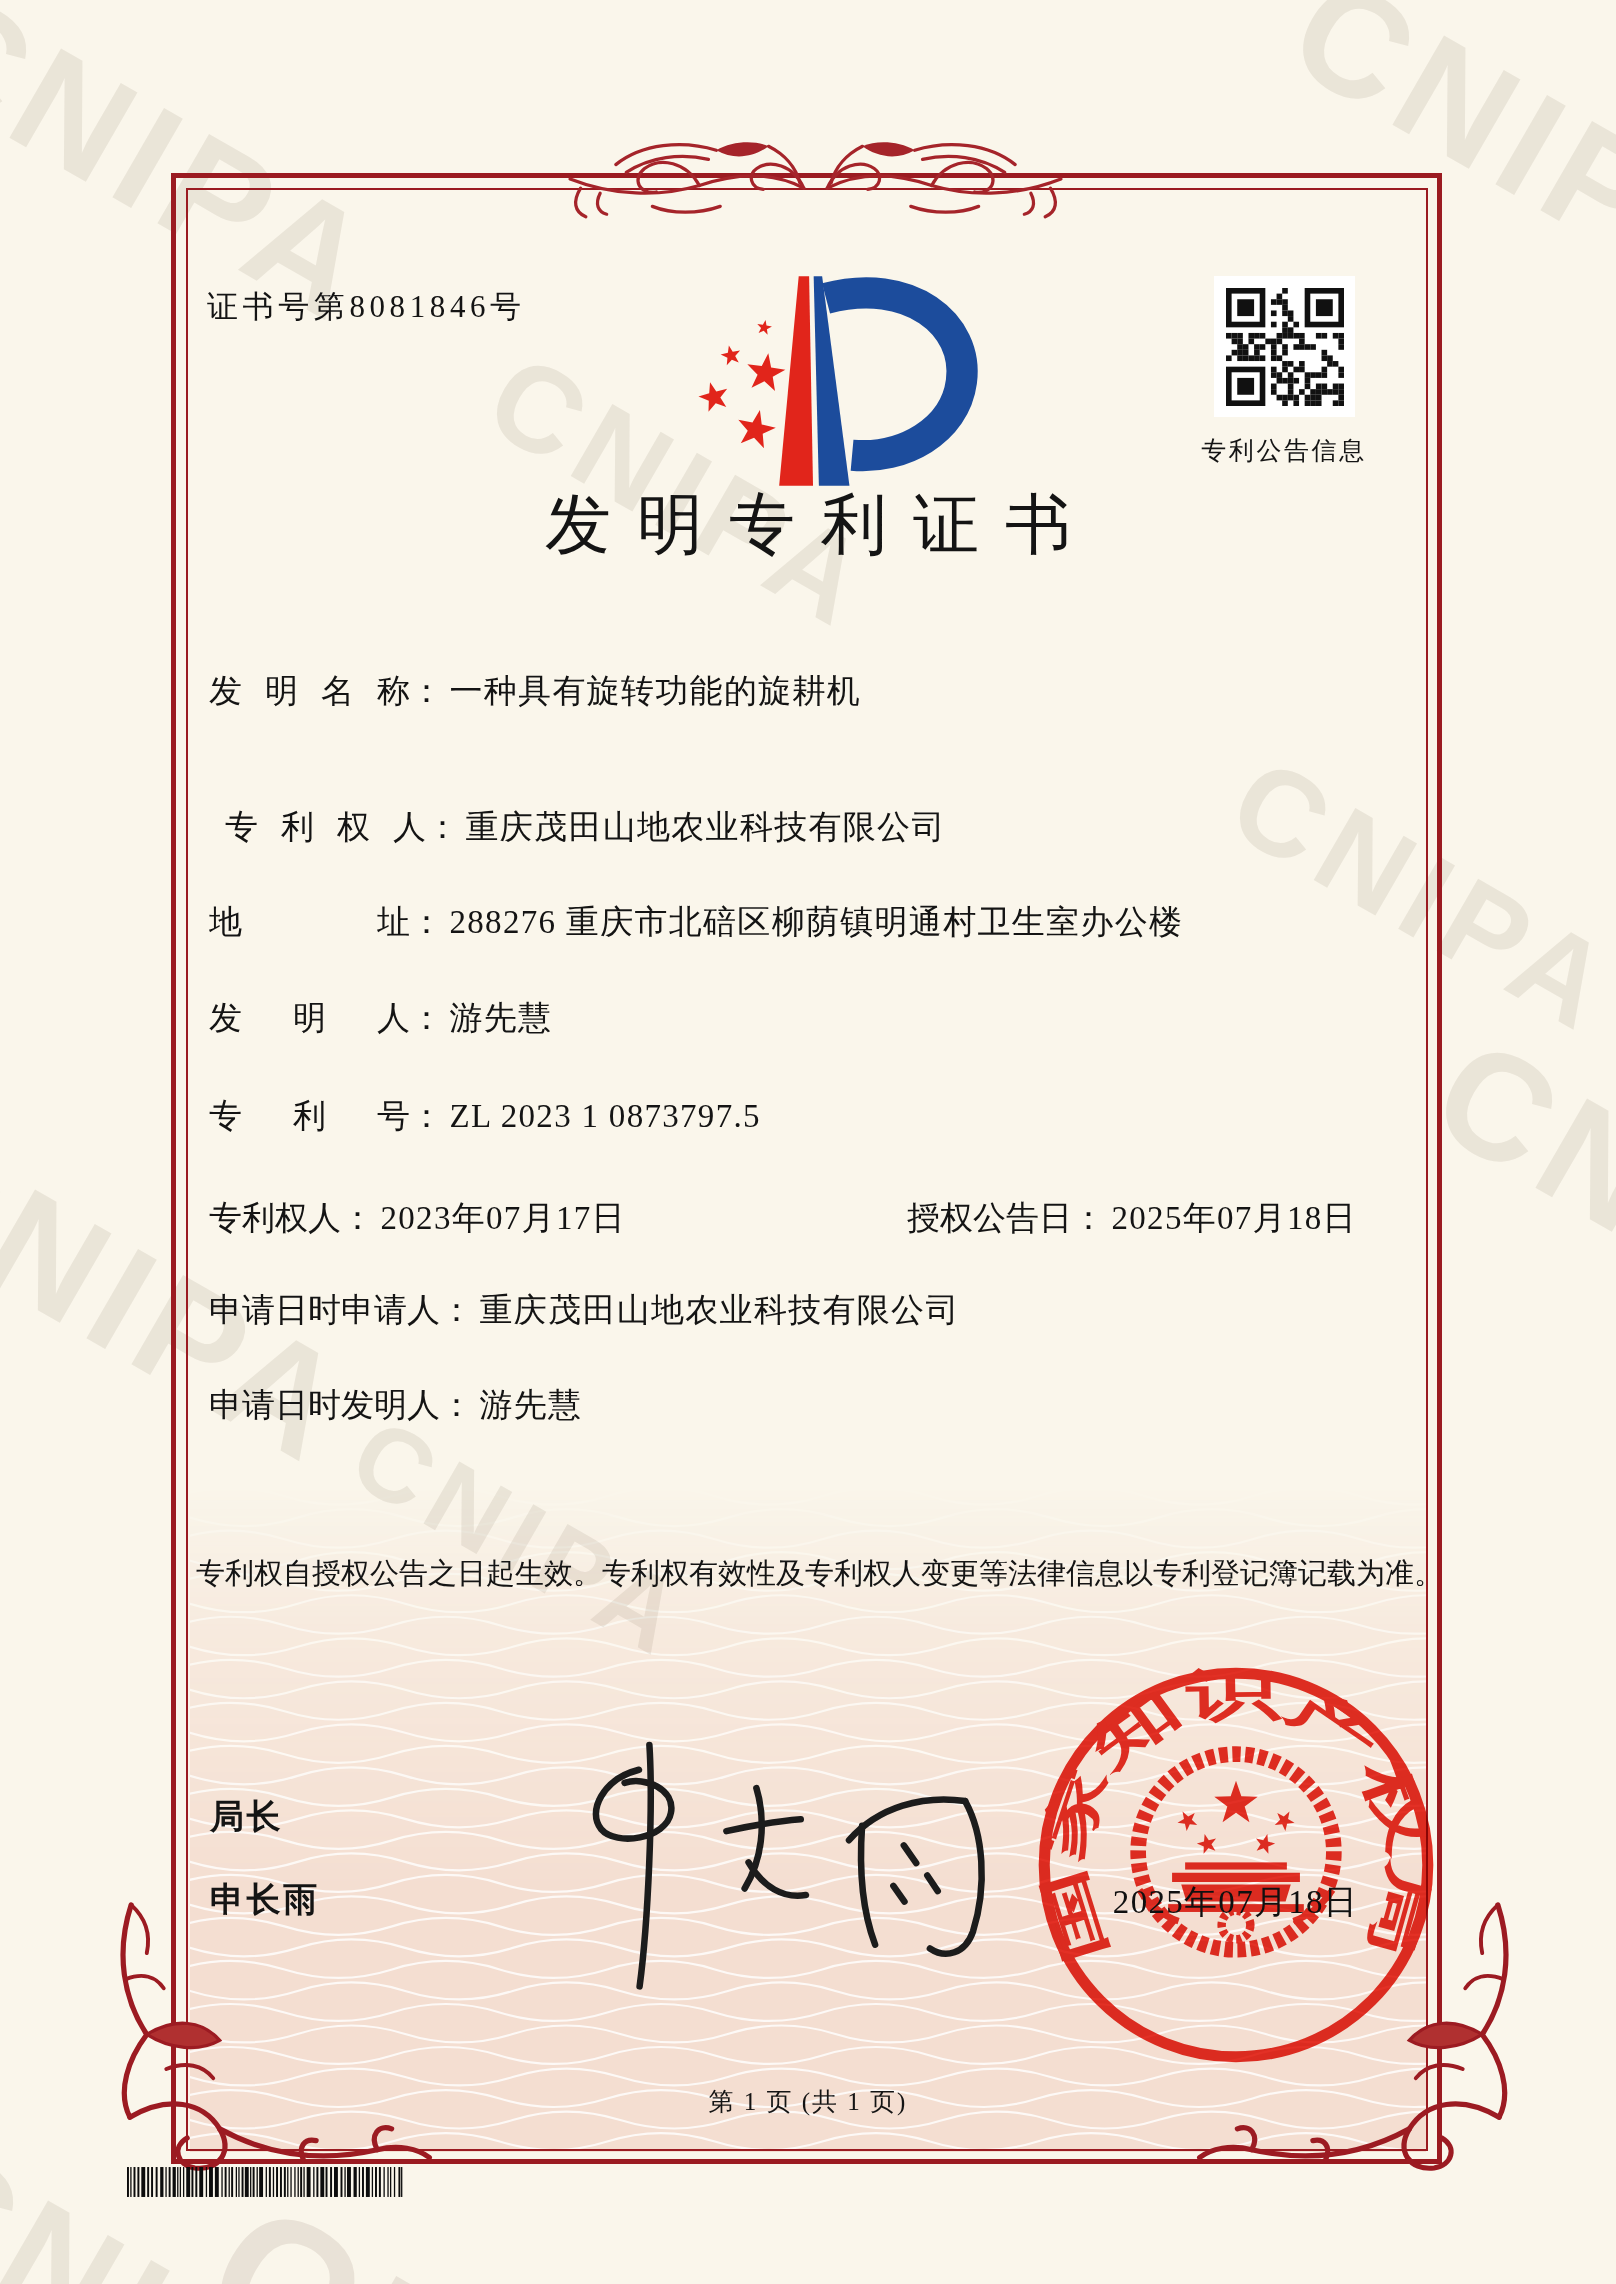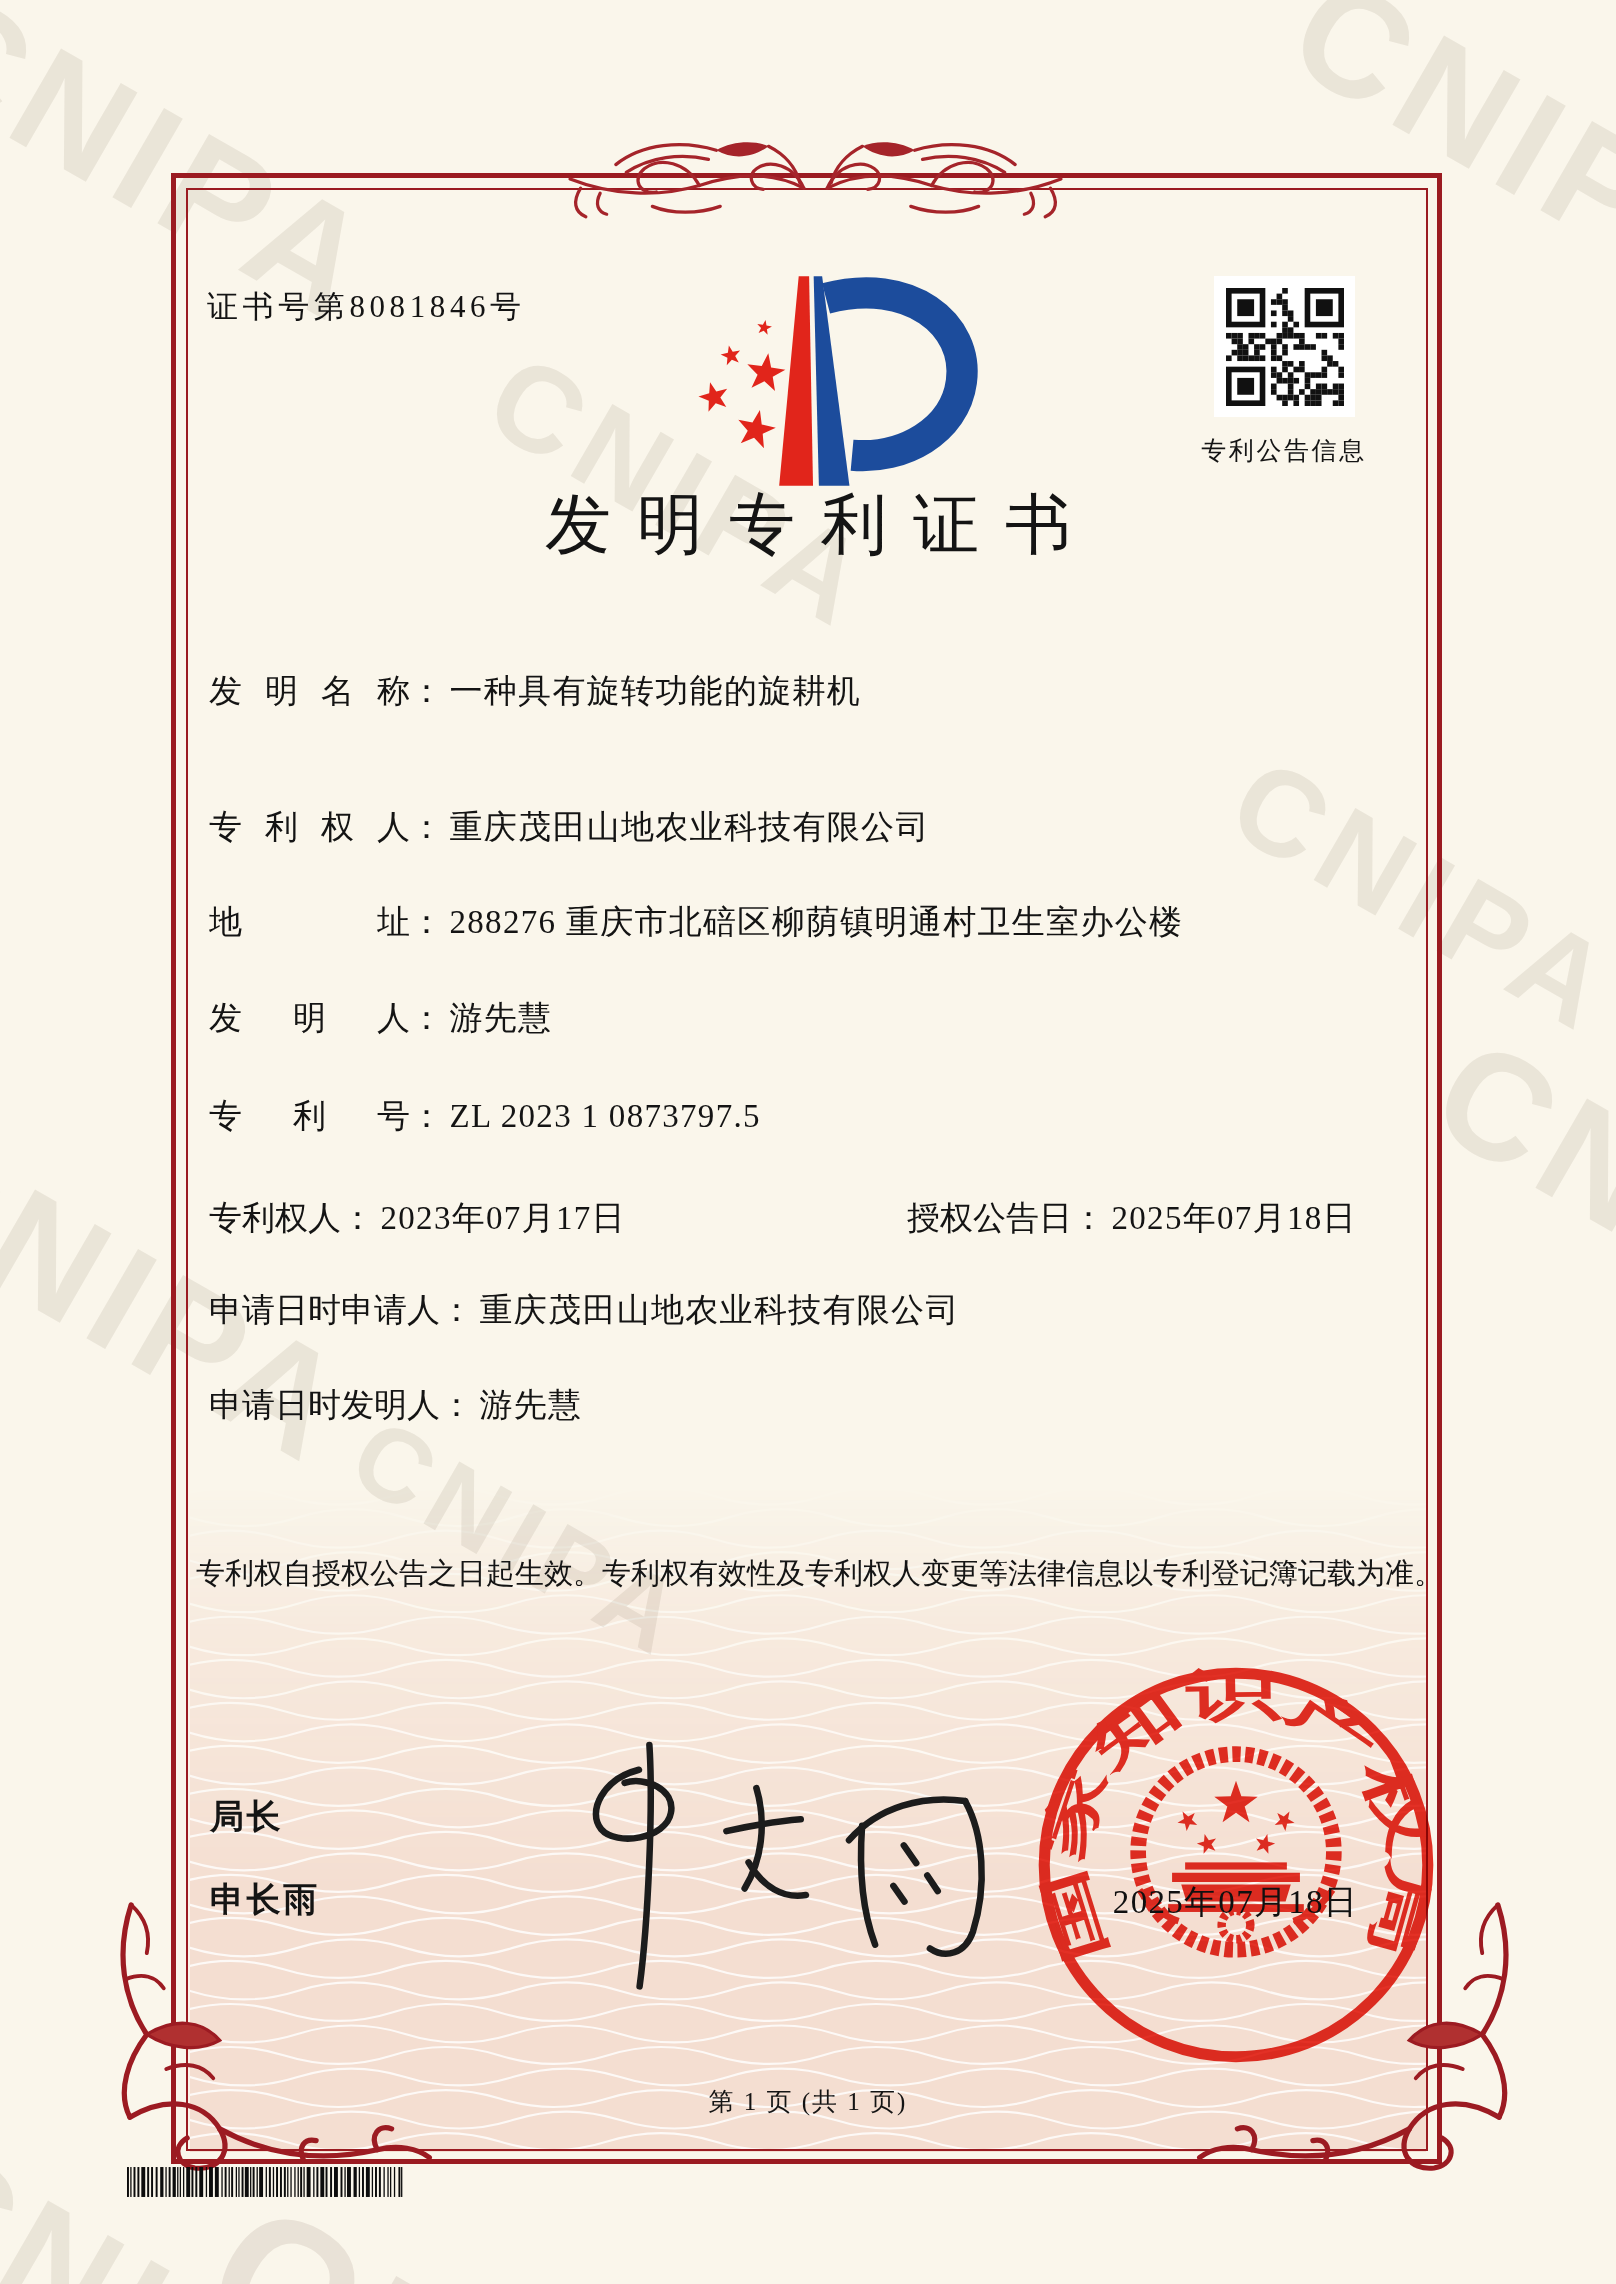--- a/index.html
+++ b/index.html
@@ -312,21 +312,21 @@
       <rect x="17.238095238095237" y="137.9047619047619" width="25.857142857142854" height="25.857142857142854" fill="#111"></rect>
     </svg>
 </div>
 <div class="qr-caption">专利公告信息</div>
 
 <div class="title">发明专利证书</div>
 
 <div class="row" style="top:669px;">
   <span class="jl">发明名称</span><span class="colon">：</span><span class="val">一种具有旋转功能的旋耕机</span>
 </div>
-<div class="row" style="top:805px;">
+<div class="row" style="top:805px;margin-left:16px;">
   <span class="jl">专利权人</span><span class="colon">：</span><span class="val">重庆茂田山地农业科技有限公司</span>
 </div>
 <div class="row" style="top:900px;">
   <span class="jl">地址</span><span class="colon">：</span><span class="val">288276 重庆市北碚区柳荫镇明通村卫生室办公楼</span>
 </div>
 <div class="row" style="top:996px;">
   <span class="jl">发明人</span><span class="colon">：</span><span class="val">游先慧</span>
 </div>
 <div class="row" style="top:1094px;">
   <span class="jl">专利号</span><span class="colon">：</span><span class="val">ZL 2023 1 0873797.5</span>

